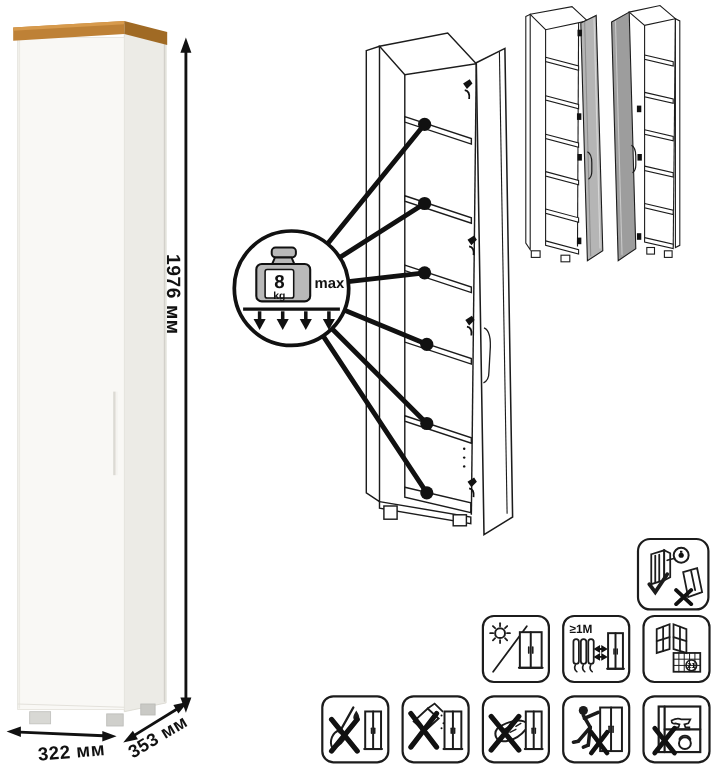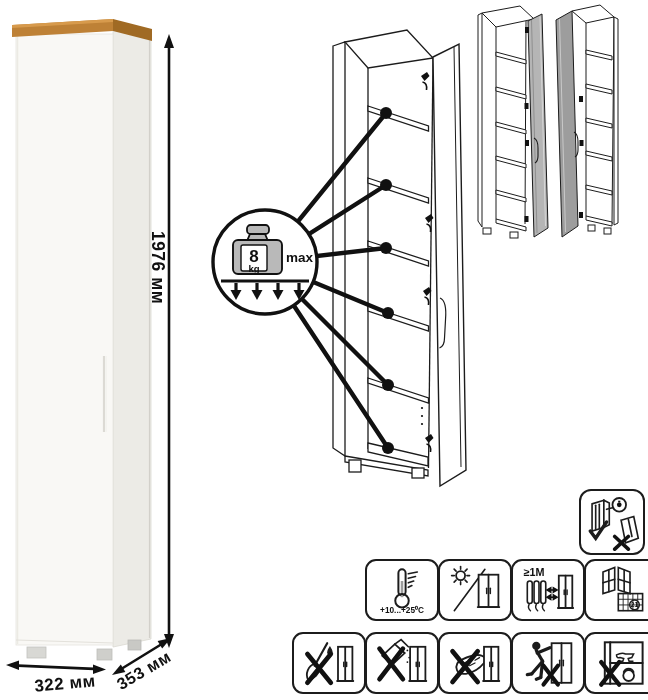--- a/index.html
+++ b/index.html
@@ -4,21 +4,21 @@
 <style>
   html,body{margin:0;padding:0;background:#fff;}
   .stage{position:relative;width:648px;height:700px;background:#ffffff;overflow:hidden;
          font-family:"Liberation Sans",sans-serif;}
   .abs{position:absolute;}
   .dim-label{position:absolute;font-weight:bold;color:#111;white-space:nowrap;
              text-align:center;letter-spacing:.5px;}
   #dim-height{left:102px;top:257px;width:110px;font-size:17.5px;transform:rotate(90deg);}
   #dim-width{left:25px;top:674px;width:80px;font-size:17px;transform:rotate(-5deg);}
   #dim-depth{left:104px;top:661px;width:80px;font-size:16.5px;transform:rotate(-31deg);}
-  .icon-box{position:absolute;width:74px;height:62px;box-sizing:border-box;
+  .icon-box{position:absolute;width:62px;height:62px;box-sizing:border-box;
             border:2.4px solid #1c1c1c;border-radius:11px;background:#fff;
             display:flex;align-items:center;justify-content:center;}
   .icon-box svg{display:block;}
   .solo{width:66px;height:66px;border-radius:12px;}
   svg text{font-family:"Liberation Sans",sans-serif;font-weight:bold;fill:#111;}
   .ln{stroke:#1c1c1c;fill:none;stroke-linecap:round;}
 </style>
 </head>
 <body>
 
@@ -235,34 +235,20 @@
       </g>
       <path d="M8,42 l6,8 12,-18" class="ln" stroke-width="3.8"></path>
       <g stroke="#111" stroke-width="4" stroke-linecap="round">
         <line x1="35" y1="48" x2="50" y2="62"></line>
           <line x1="50" y1="48" x2="35" y2="62"></line>
       </g>
     </svg>
   </div>
 
 
-  <div class="icon-box" style="left:365px;top:559px">
-    <svg width="54" height="54" viewBox="0 0 60 60">
-      <g class="ln" stroke-width="1.8">
-        <line x1="37" y1="12" x2="47" y2="10"></line>
-          <line x1="37" y1="17" x2="45" y2="15"></line>
-        <line x1="37" y1="22" x2="43" y2="20"></line>
-          <line x1="37" y1="27" x2="41" y2="25"></line>
-      </g>
-      <rect x="26" y="7" width="8" height="29" rx="4" class="ln" stroke-width="2.2" fill="#fff"></rect>
-      <rect x="28.6" y="20" width="2.8" height="18" fill="#9c9c9c"></rect>
-      <circle cx="30" cy="42" r="7.5" class="ln" stroke-width="2.2" fill="#9c9c9c"></circle>
-      <text x="30" y="56" font-size="9.2" text-anchor="middle">+10...+25⁰C</text>
-    </svg>
-  </div>
 
   <div class="icon-box" style="left:438px;top:559px">
     <svg width="54" height="54" viewBox="0 0 60 60">
       <g class="ln" stroke-width="1.8">
         <circle cx="14" cy="14" r="5" stroke-width="2"></circle>
         <line x1="14" y1="4" x2="14" y2="7"></line>
           <line x1="14" y1="21" x2="14" y2="24"></line>
         <line x1="4" y1="14" x2="7" y2="14"></line>
           <line x1="21" y1="14" x2="24" y2="14"></line>
         <line x1="6.8" y1="6.8" x2="9" y2="9"></line>

